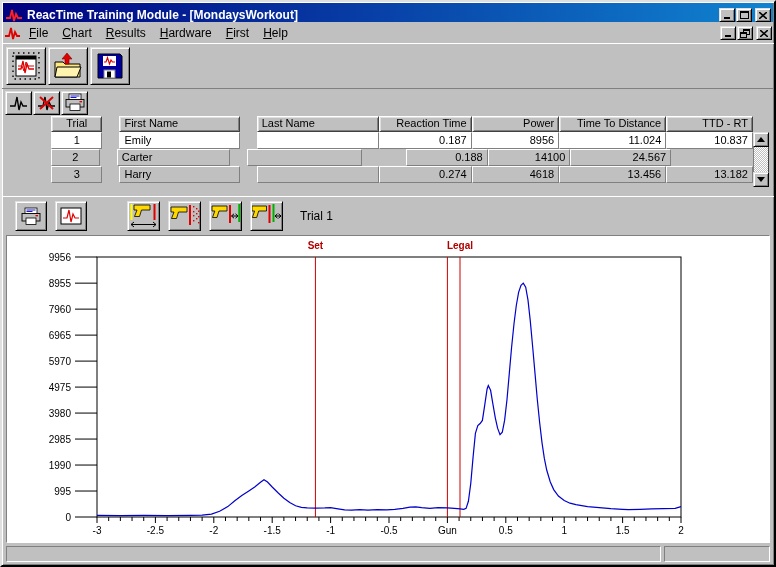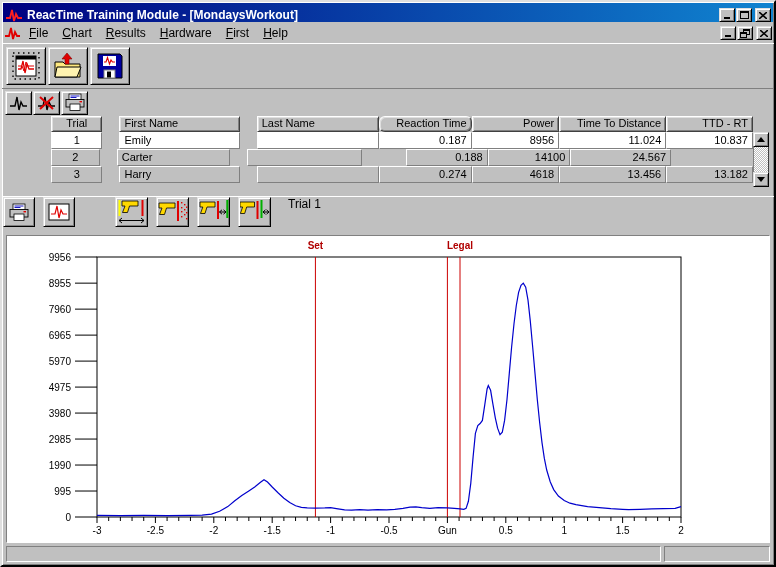--- a/index.html
+++ b/index.html
@@ -51,22 +51,22 @@
   .trow.hl .tcell{background:#fff;}
   .a-left{text-align:left;margin-left:17px;} .a-center{text-align:center;margin-left:46px;} .a-right{text-align:right;}
   
   .vscroll{width:16px;height:55px;margin-top:16px;display:flex;flex-direction:column;}
   .sbtn{width:16px;height:15px;flex:none;}
   .track{flex:1;background-image:conic-gradient(#fff 0 25%,#c0c0c0 25% 50%,#fff 50% 75%,#c0c0c0 75%);
     background-size:2px 2px;border-left:1px solid #808080;border-right:1px solid #404040;}
   .arrow-up{width:0;height:0;border-left:4px solid transparent;border-right:4px solid transparent;border-bottom:5px solid #000;}
   .arrow-down{width:0;height:0;border-left:4px solid transparent;border-right:4px solid transparent;border-top:5px solid #000;}
   
-  .toolbar-chart{height:39px;border-top:1px solid #fff;display:flex;align-items:flex-start;
-    padding-left:1px;gap:8px;flex:none;}
+  .toolbar-chart{height:39px;border-top:1px solid #fff;display:flex;align-items:center;
+    padding-left:13px;gap:8px;flex:none;}
   .cbtn{width:33px;height:30px;}
   .gun-gap{width:24px;flex:none;}
   .trial-label{font-size:12px;margin-left:9px;}
   
   .chartpanel{margin:0 4px;height:308px;background:#fff;flex:none;
     border:1px solid;border-color:#808080 #fff #fff #808080;overflow:hidden;}
   .chartpanel svg text{font-family:"Liberation Sans",sans-serif;}
   
   .statusbar{flex:1;display:flex;align-items:center;gap:3px;padding:3px 4px;}
   .spanel{height:16px;background:#c0c0c0;}
@@ -177,21 +177,21 @@
           <rect x="15.5" y="8" width="2.5" height="1.4" fill="#e00000"></rect>
         </svg>
       </span>
     </div>
     <div class="tablewrap">
       <div class="tgrid">
         <div class="thead">
             <div class="hcell a-center" style="width: 57px;">Trial</div>
             <div class="hcell a-left" style="width: 135px;">First Name</div>
             <div class="hcell a-left" style="width: 137px;">Last Name</div>
-            <div class="hcell a-right" style="width: 104px; border-radius: 6px;">Reaction Time</div>
+            <div class="hcell a-right" style="width: 104px;">Reaction Time</div>
             <div class="hcell a-right" style="width: 98px;">Power</div>
             <div class="hcell a-right" style="width: 120px;">Time To Distance</div>
             <div class="hcell a-right" style="width: 97px;">TTD - RT</div>
           </div>
         <div>
             <div class="trow hl">
               <div class="tcell a-center" style="width: 57px;">1</div>
               <div class="tcell a-left" style="width: 135px;">Emily</div>
               <div class="tcell a-left" style="width: 137px;"></div>
               <div class="tcell a-right" style="width: 104px;">0.187</div>

